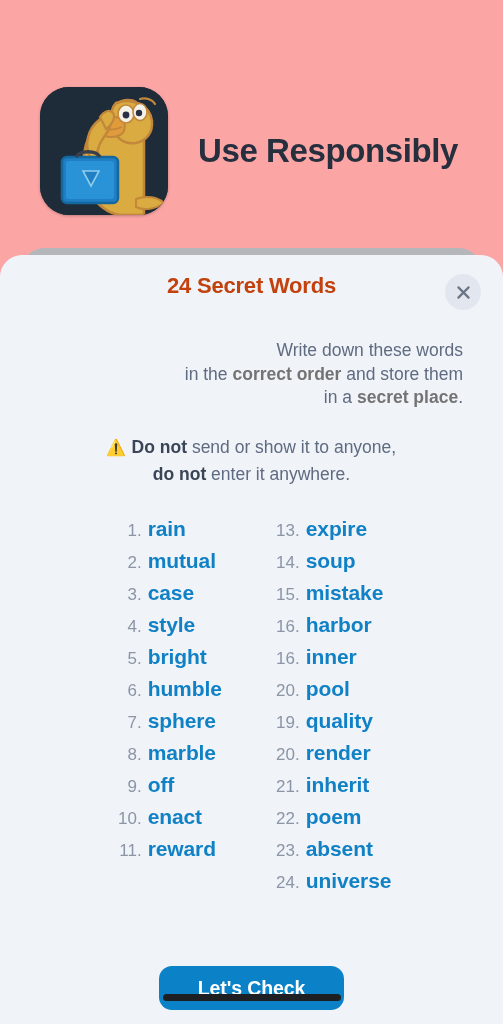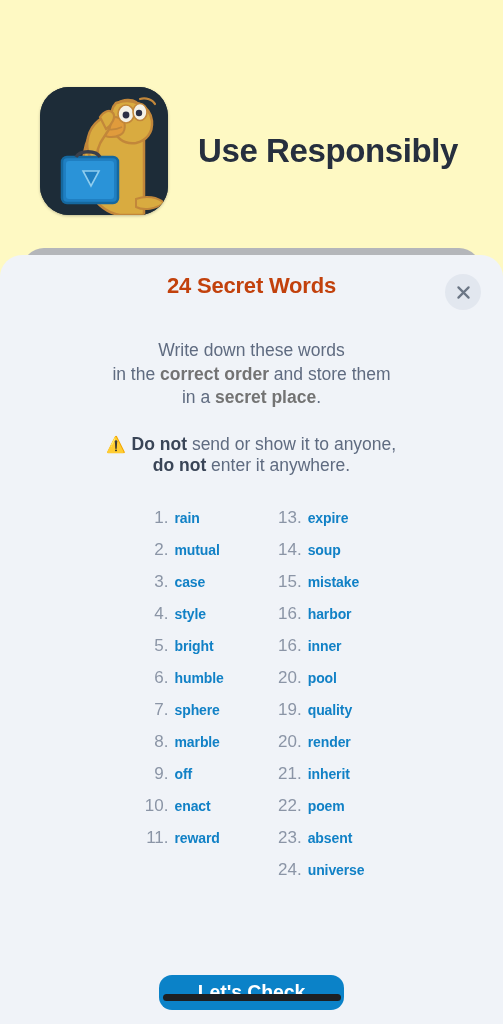--- a/index.html
+++ b/index.html
@@ -6,21 +6,21 @@
   html, body {
     width: 503px; height: 1024px;
     overflow: hidden;
     font-family: "Liberation Sans", sans-serif;
   }
   body { background: #9c9ea2; position: relative; }
 
   
   #backdrop {
     position: absolute; left: 0; top: 0; width: 503px; height: 300px;
-    background: #fef9c3;
+    background: #fca5a5;
   }
   #header-row {
     position: absolute; left: 0; top: 78px; width: 503px; height: 145px;
     display: flex; align-items: center; padding-left: 40px; gap: 30px;
   }
   #duck-avatar {
     width: 128px; height: 128px; border-radius: 29px;
     background: #1d2c38; overflow: hidden; flex: none;
     position: relative; box-shadow: 0 1px 3px rgba(0,0,0,.25);
   }
@@ -54,59 +54,59 @@
   #close-button {
     position: absolute; right: 22px; top: 19px;
     width: 36px; height: 36px; border-radius: 50%;
     background: #e2e7ef; border: none; cursor: pointer;
     display: flex; align-items: center; justify-content: center;
   }
   #close-button svg { width: 17px; height: 17px; display: block; }
 
   
   #instructions {
-    text-align: center; font-size: 17.5px; line-height: 23.5px;
+    text-align: right; font-size: 17.5px; line-height: 23.5px;
     color: #5f6b80; padding: 22px 40px 0 40px;
   }
   #instructions b { color: #737373; font-weight: bold; }
 
   #warning {
-    text-align: center; font-size: 17.5px; line-height: 21px;
+    text-align: center; font-size: 17.5px; line-height: 26px;
     color: #5f6b80; padding: 24px 34px 0 34px;
   }
   #warning b { color: #3a4557; font-weight: bold; }
   .warn-icon { font-size: 16px; }
 
   
   #words-area {
     margin-top: 26px; padding: 0 30px;
     display: flex; justify-content: center; gap: 48px;
   }
   .word-col { display: flex; flex-direction: column; }
   .word-item {
     display: flex; align-items: baseline;
     height: 32px; line-height: 32px;
   }
   .word-num {
     width: 30px; text-align: right; margin-right: 6px;
     font-size: 17px; color: #8b95a6; font-weight: normal;
   }
   .word-text {
-    font-size: 14px; font-weight: bold; color: #1181c6;
+    font-size: 21px; font-weight: bold; color: #1181c6;
     letter-spacing: -0.1px;
   }
 
   
   #cta-wrap {
     position: absolute; left: 0; bottom: 14px; width: 503px;
     display: flex; justify-content: center;
   }
   #cta-button {
     position: relative;
-    width: 185px; height: 35px; border: none; cursor: pointer;
+    width: 185px; height: 44px; border: none; cursor: pointer;
     background: #0b82c8; border-radius: 13px;
     color: #ffffff; font-size: 19.5px; font-weight: bold;
     font-family: "Liberation Sans", sans-serif;
     letter-spacing: -0.1px;
     display: flex; align-items: center; justify-content: center;
   }
   #home-indicator {
     position: absolute; left: 50%; transform: translateX(-50%);
     bottom: 9px; width: 178px; height: 7px;
     background: #1d1f22; border-radius: 4px;

